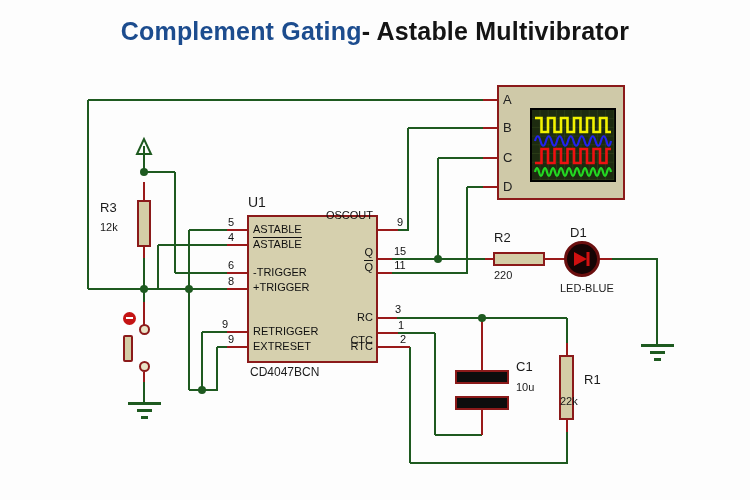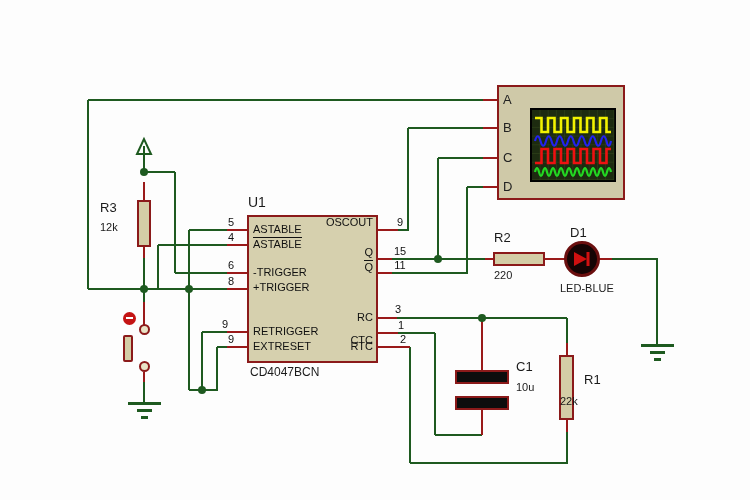--- a/index.html
+++ b/index.html
@@ -32,20 +32,23 @@
   .toggle i{position:absolute;left:3px;top:5px;width:7px;height:2px;background:#fff;}
   .bar{position:absolute;left:123px;top:335px;width:10px;height:27px;background:#d4cda6;border:2px solid #8b1a1a;box-sizing:border-box;border-radius:2px;}
   .gnd{position:absolute;background:#1e5a20;height:3px;}
   svg{position:absolute;overflow:visible;}
 </style>
 </head>
 <body>
 
 <div id="canvas">
 
+  <div class="ttl">
+    <span class="hl">Complement Gating</span><span class="bk">- Astable Multivibrator</span>
+  </div>
 
   <i class="wh" style="left:88px;top:99px;width:395px"></i>
   <i class="wv" style="left:87px;top:100px;height:189px"></i>
   <i class="wh" style="left:88px;top:288px;width:139px"></i>
   <i class="wh" style="left:144px;top:171px;width:31px"></i>
   <i class="wv" style="left:174px;top:172px;height:101px"></i>
   <i class="wh" style="left:175px;top:272px;width:52px"></i>
   <i class="wh" style="left:189px;top:229px;width:38px"></i>
   <i class="wv" style="left:188px;top:230px;height:160px"></i>
   <i class="wh" style="left:158px;top:244px;width:69px"></i>
@@ -164,21 +167,21 @@
   <div class="lbl" style="left:248px;top:195px;font-size:14px">U1</div>
   <div class="val" style="left:250px;top:366px;font-size:12px">CD4047BCN</div>
 
   <div class="pin" style="left:253px;top:223px">ASTABLE</div>
   <div class="pin" style="left:253px;top:238px"><span class="ov">ASTABLE</span></div>
   <div class="pin" style="left:253px;top:266px">-TRIGGER</div>
   <div class="pin" style="left:253px;top:281px">+TRIGGER</div>
   <div class="pin" style="left:253px;top:325px">RETRIGGER</div>
   <div class="pin" style="left:253px;top:340px">EXTRESET</div>
 
-  <div class="pin pr" style="left:300px;top:216px;width:73px">OSCOUT</div>
+  <div class="pin pr" style="left:300px;top:209px;width:73px">OSCOUT</div>
   <div class="pin pr" style="left:300px;top:246px;width:73px">Q</div>
   <div class="pin pr" style="left:300px;top:261px;width:73px"><span class="ov">Q</span></div>
   <div class="pin pr" style="left:300px;top:311px;width:73px">RC</div>
   <div class="pin pr" style="left:300px;top:334px;width:73px">CTC</div>
   <div class="pin pr" style="left:300px;top:340px;width:73px">RTC</div>
 
   <div class="pnum" style="left:220px;top:216px">5</div>
   <div class="pnum" style="left:220px;top:231px">4</div>
   <div class="pnum" style="left:220px;top:259px">6</div>
   <div class="pnum" style="left:220px;top:275px">8</div>

